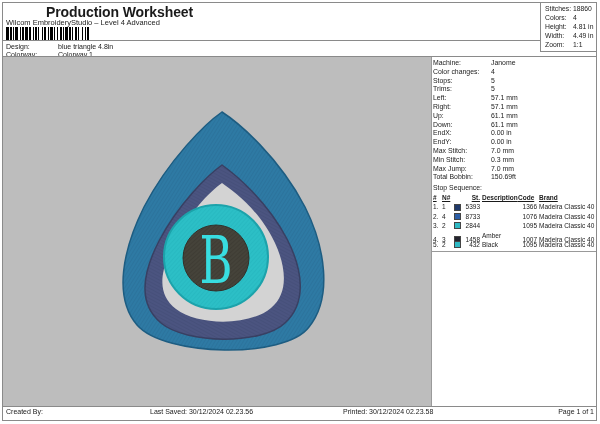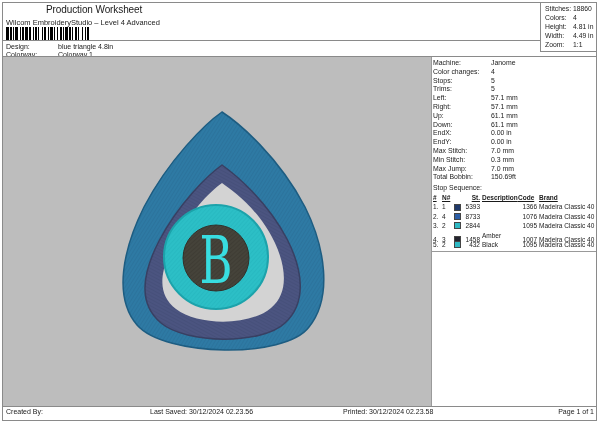--- a/index.html
+++ b/index.html
@@ -1,20 +1,20 @@
 <!DOCTYPE html>
 <html><head>
 <meta charset="utf-8">
 <style>
   html,body{margin:0;padding:0;}
   body{width:600px;height:424px;background:#ffffff;font-family:"Liberation Sans",sans-serif;color:#1a1a1a;position:relative;overflow:hidden;}
   .abs{position:absolute;}
   .page-frame{left:2px;top:2px;width:593px;height:417px;border:1px solid #8a8a8a;}
   .hline{height:1px;background:#8a8a8a;}
-  .title{left:6px;top:4px;font-size:10px;font-weight:normal;letter-spacing:-0.1px;padding-left:40px;}
+  .title{left:6px;top:4px;font-size:14px;font-weight:bold;letter-spacing:-0.1px;padding-left:40px;}
   .subtitle{left:6px;top:18px;font-size:7.5px;color:#222;}
   .barcode{left:6px;top:27px;width:146px;height:13px;display:flex;align-items:stretch;}
   .barcode .bar{background:#000;}
   .barcode .gap{background:#fff;}
   .kv-label{font-size:7px;}
   .design-label{left:6px;top:43px;}
   .design-value{left:58px;top:43px;}
   .colorway-label{left:6px;top:50.5px;}
   .colorway-value{left:58px;top:50.5px;}
   .stats-box{left:540px;top:2px;width:56px;height:50px;border-left:1px solid #8a8a8a;border-bottom:1px solid #8a8a8a;padding-top:3px;box-sizing:border-box;}

